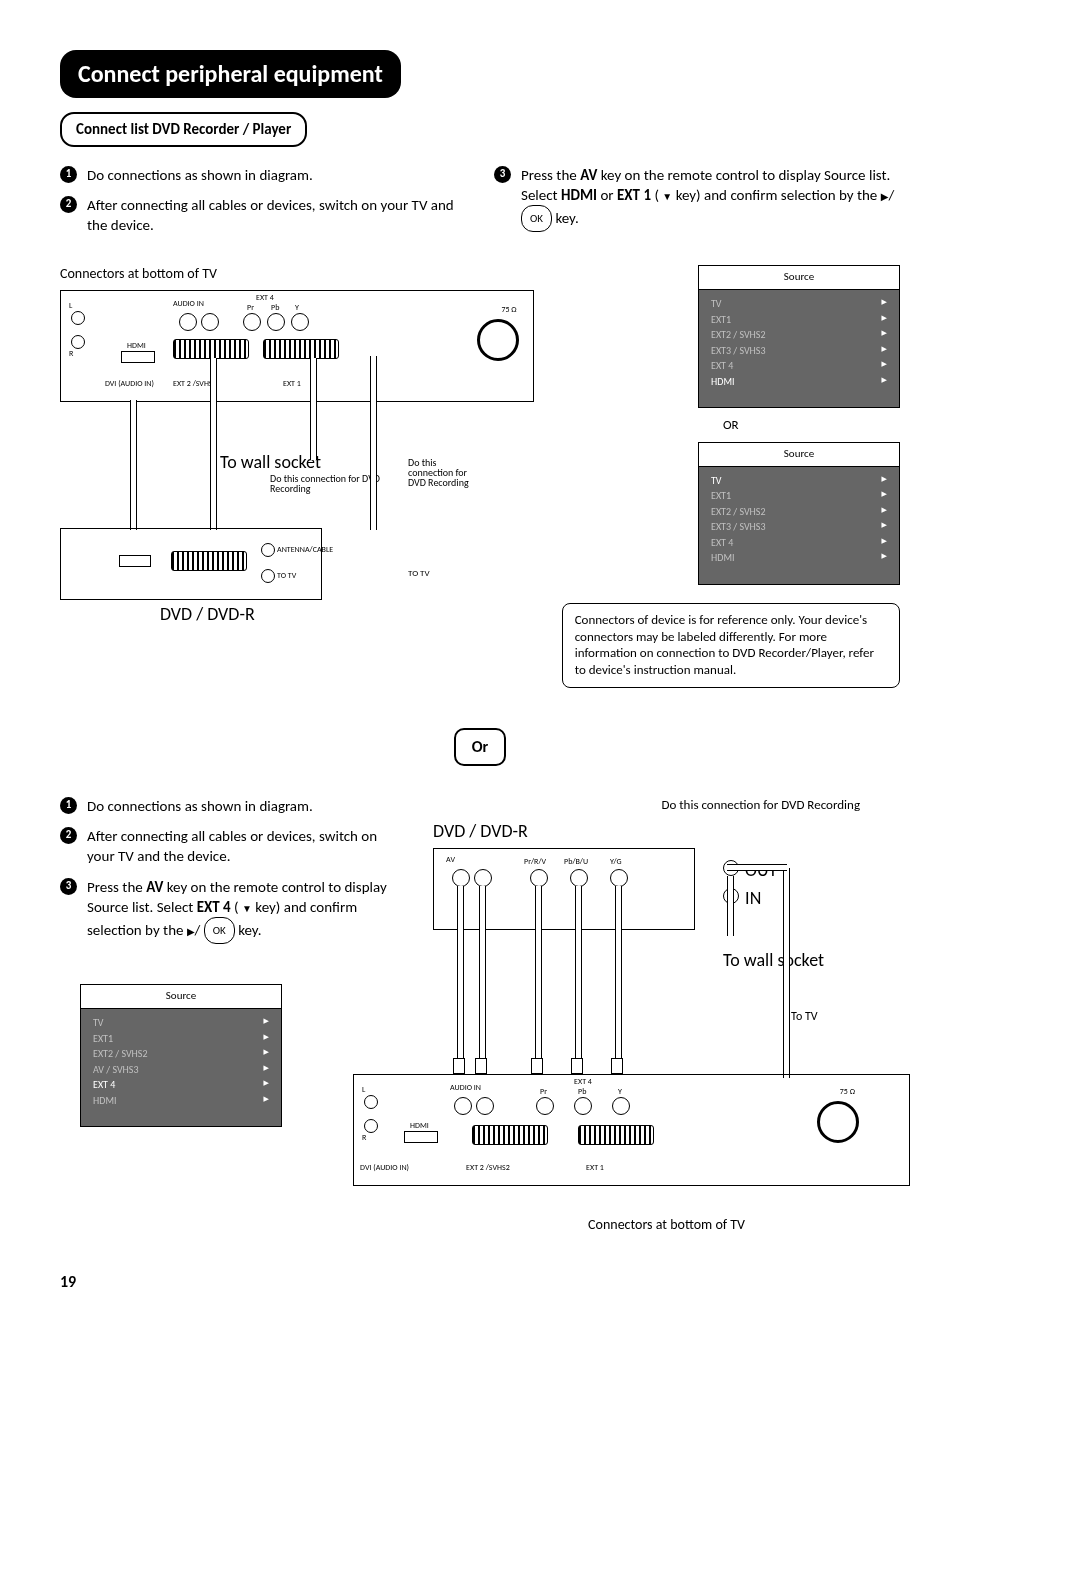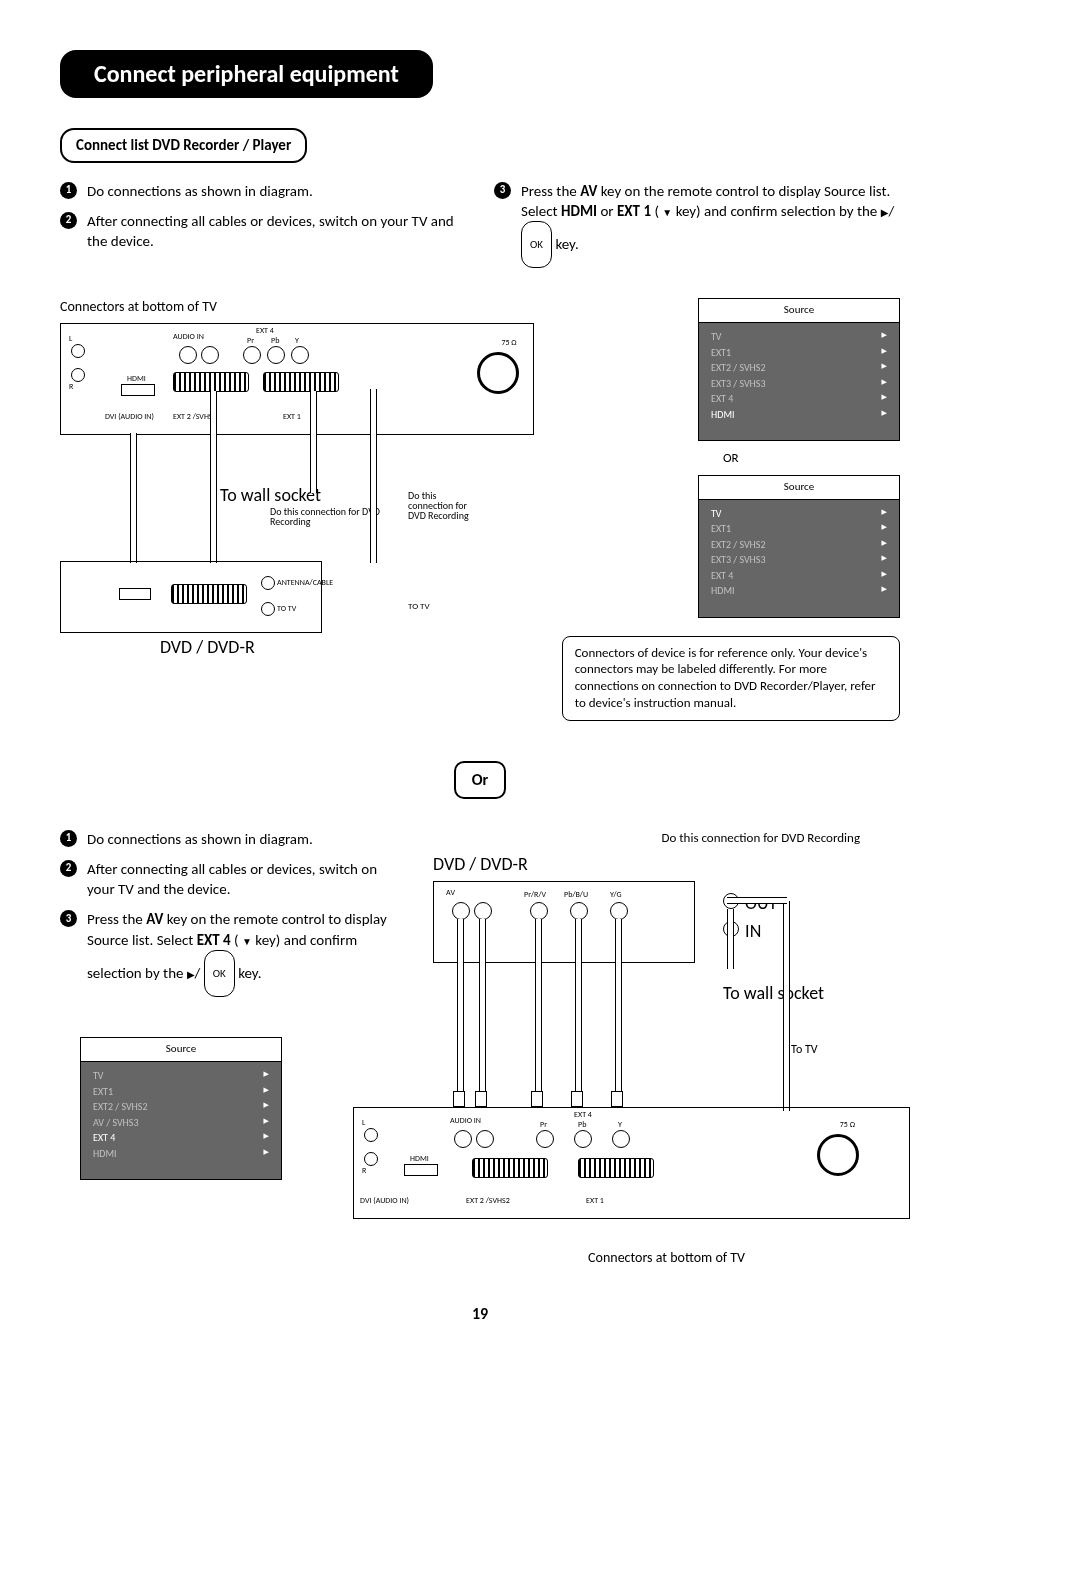--- a/index.html
+++ b/index.html
@@ -11,24 +11,24 @@
     font-size: 15px;
     line-height: 1.35;
     width: 960px;
     box-sizing: border-box;
   }
   .title-bar {
     background: #000;
     color: #fff;
     font-weight: bold;
     font-size: 24px;
-    padding: 8px 34px;
+    padding: 8px 18px;
     border-radius: 16px;
     display: inline-block;
-    margin-bottom: 30px;
+    margin-bottom: 14px;
   }
   .sub-header {
     border: 2px solid #000;
     border-radius: 14px;
     font-weight: bold;
     font-size: 15px;
     padding: 5px 14px;
     display: inline-block;
     margin-bottom: 18px;
     background:#fff;
@@ -48,21 +48,21 @@
     width: 17px; height: 17px; border-radius: 50%;
     background: #000; color: #fff; font-size: 11px; font-weight: bold;
     display: inline-flex; align-items: center; justify-content: center;
     flex: 0 0 17px; margin-top: 1px;
   }
   .ok-pill {
     display: inline-block;
     border: 1.5px solid #000;
     border-radius: 12px;
     font-size: 11px;
-    padding: 16px 8px;
+    padding: 6px 8px;
     line-height: 1.2;
     vertical-align: 1px;
   }
   .arrow-down::after { content: "▼"; font-size: 10px; }
   .arrow-right::after { content: "▶"; font-size: 10px; }
   b { font-weight: bold; }
 
   
   .source-box {
     border: 1.5px solid #000;
@@ -153,21 +153,21 @@
     position:absolute; width:36px; height:36px; border:3px solid #000; border-radius:50%;
   }
   .cable-thick.v { width:5px; background:#fff; border-left:1.5px solid #000; border-right:1.5px solid #000; position:absolute;}
   .cable-thick.h { height:5px; background:#fff; border-top:1.5px solid #000; border-bottom:1.5px solid #000; position:absolute;}
   .plug {
     position:absolute; width:10px; height:14px; border:1.5px solid #000; background:#fff;
   }
   .cap { position:absolute; font-size:18px; }
 
   .page-num {
-    text-align: center;
+    text-align: left;
     font-weight: bold;
     font-size: 16px;
     margin-top: 30px;
   }
 
   
   .dvd-top {
     border:1.5px solid #000; height:80px; position:relative;
   }
   .tv-bottom {
@@ -326,21 +326,21 @@
             <span class="tri">▶</span>
           </div>
         <div class="source-row">
             <span>HDMI</span>
             <span class="tri">▶</span>
           </div>
       </div>
     </div>
 
     <div style="height:18px;"></div>
-    <div class="note-box">Connectors of device is for reference only. Your device's connectors may be labeled differently. For more connections on connection to DVD Recorder/Player, refer to device's instruction manual.</div>
+    <div class="note-box">Connectors of device is for reference only. Your device's connectors may be labeled differently. For more information on connection to DVD Recorder/Player, refer to device's instruction manual.</div>
   </div>
 </div>
 
 
 <div class="big-or-wrap">
   <div class="big-or">Or</div>
 </div>
 
 
 <div class="cols">

